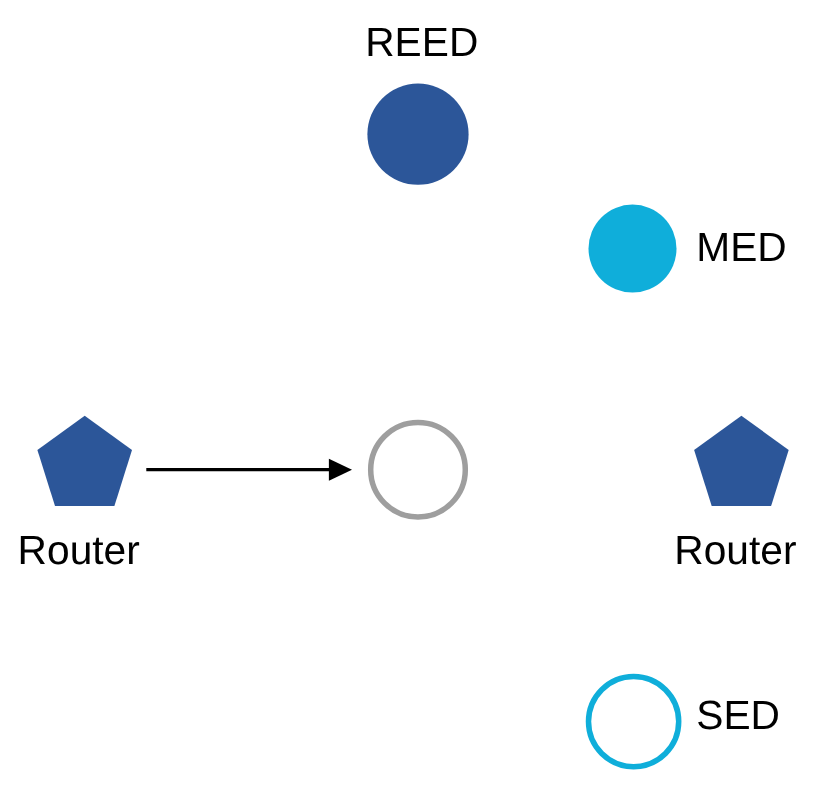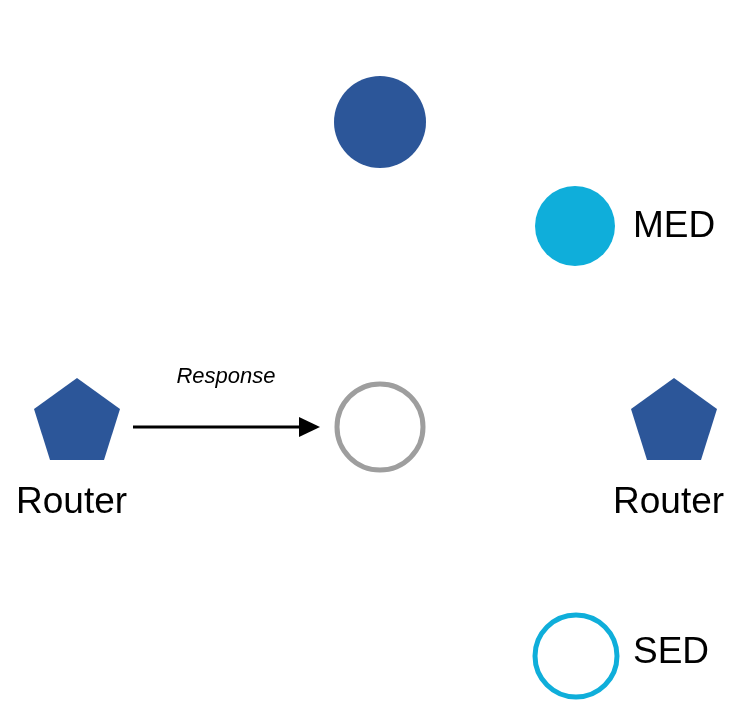--- a/index.html
+++ b/index.html
@@ -68,26 +68,26 @@
 
     <circle cx="576" cy="656" r="41" fill="#ffffff" stroke="#0FAEDA" stroke-width="5"></circle>
 
     <g>
       <line x1="133" y1="427" x2="306" y2="427" stroke="#000000" stroke-width="3"></line>
       <polygon points="320,427 299,417 299,437" fill="#000000"></polygon>
     </g>
 
   </svg>
 
+  <div class="node-label" id="reed-label">REED</div>
 
   <div class="node-label" id="med-label">MED</div>
 
   <div class="node-label" id="router-left-label">Router</div>
 
   <div class="node-label" id="router-right-label">Router</div>
 
   <div class="node-label" id="sed-label">SED</div>
 
   <div class="edge-label" id="childid-label">
-    <div>Response</div>
   </div>
 
 </div>
 
 </body></html>

